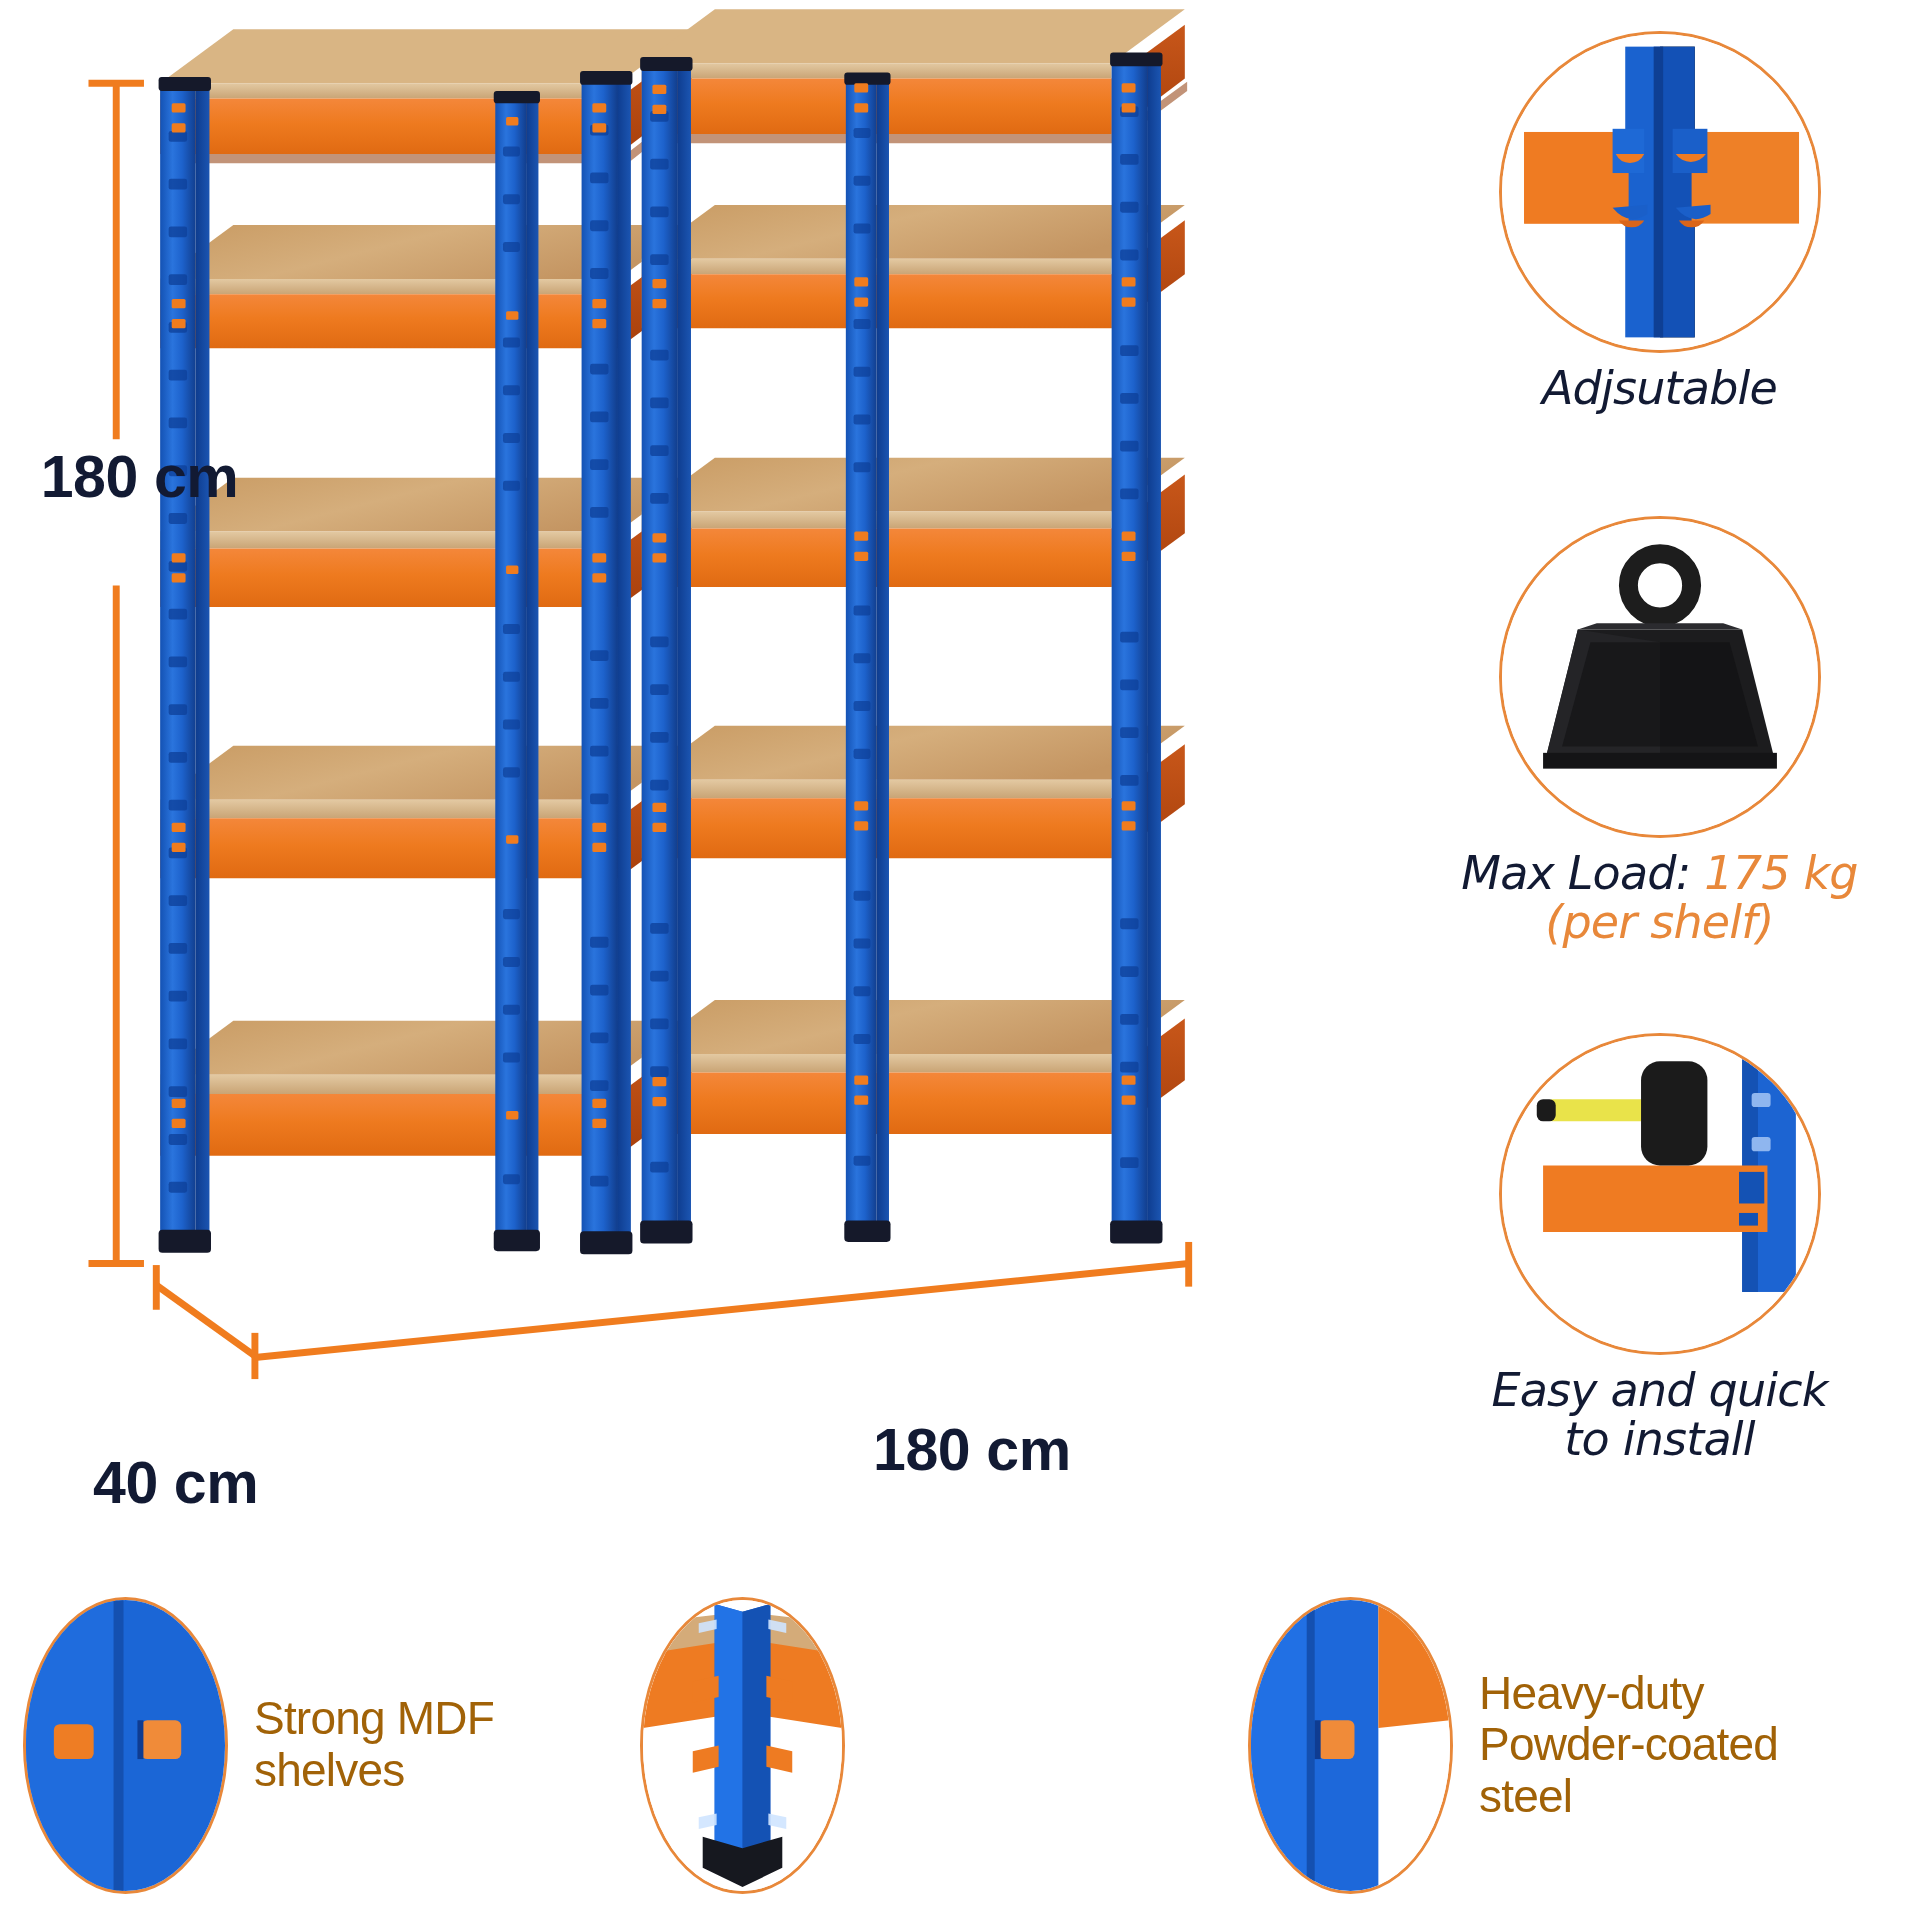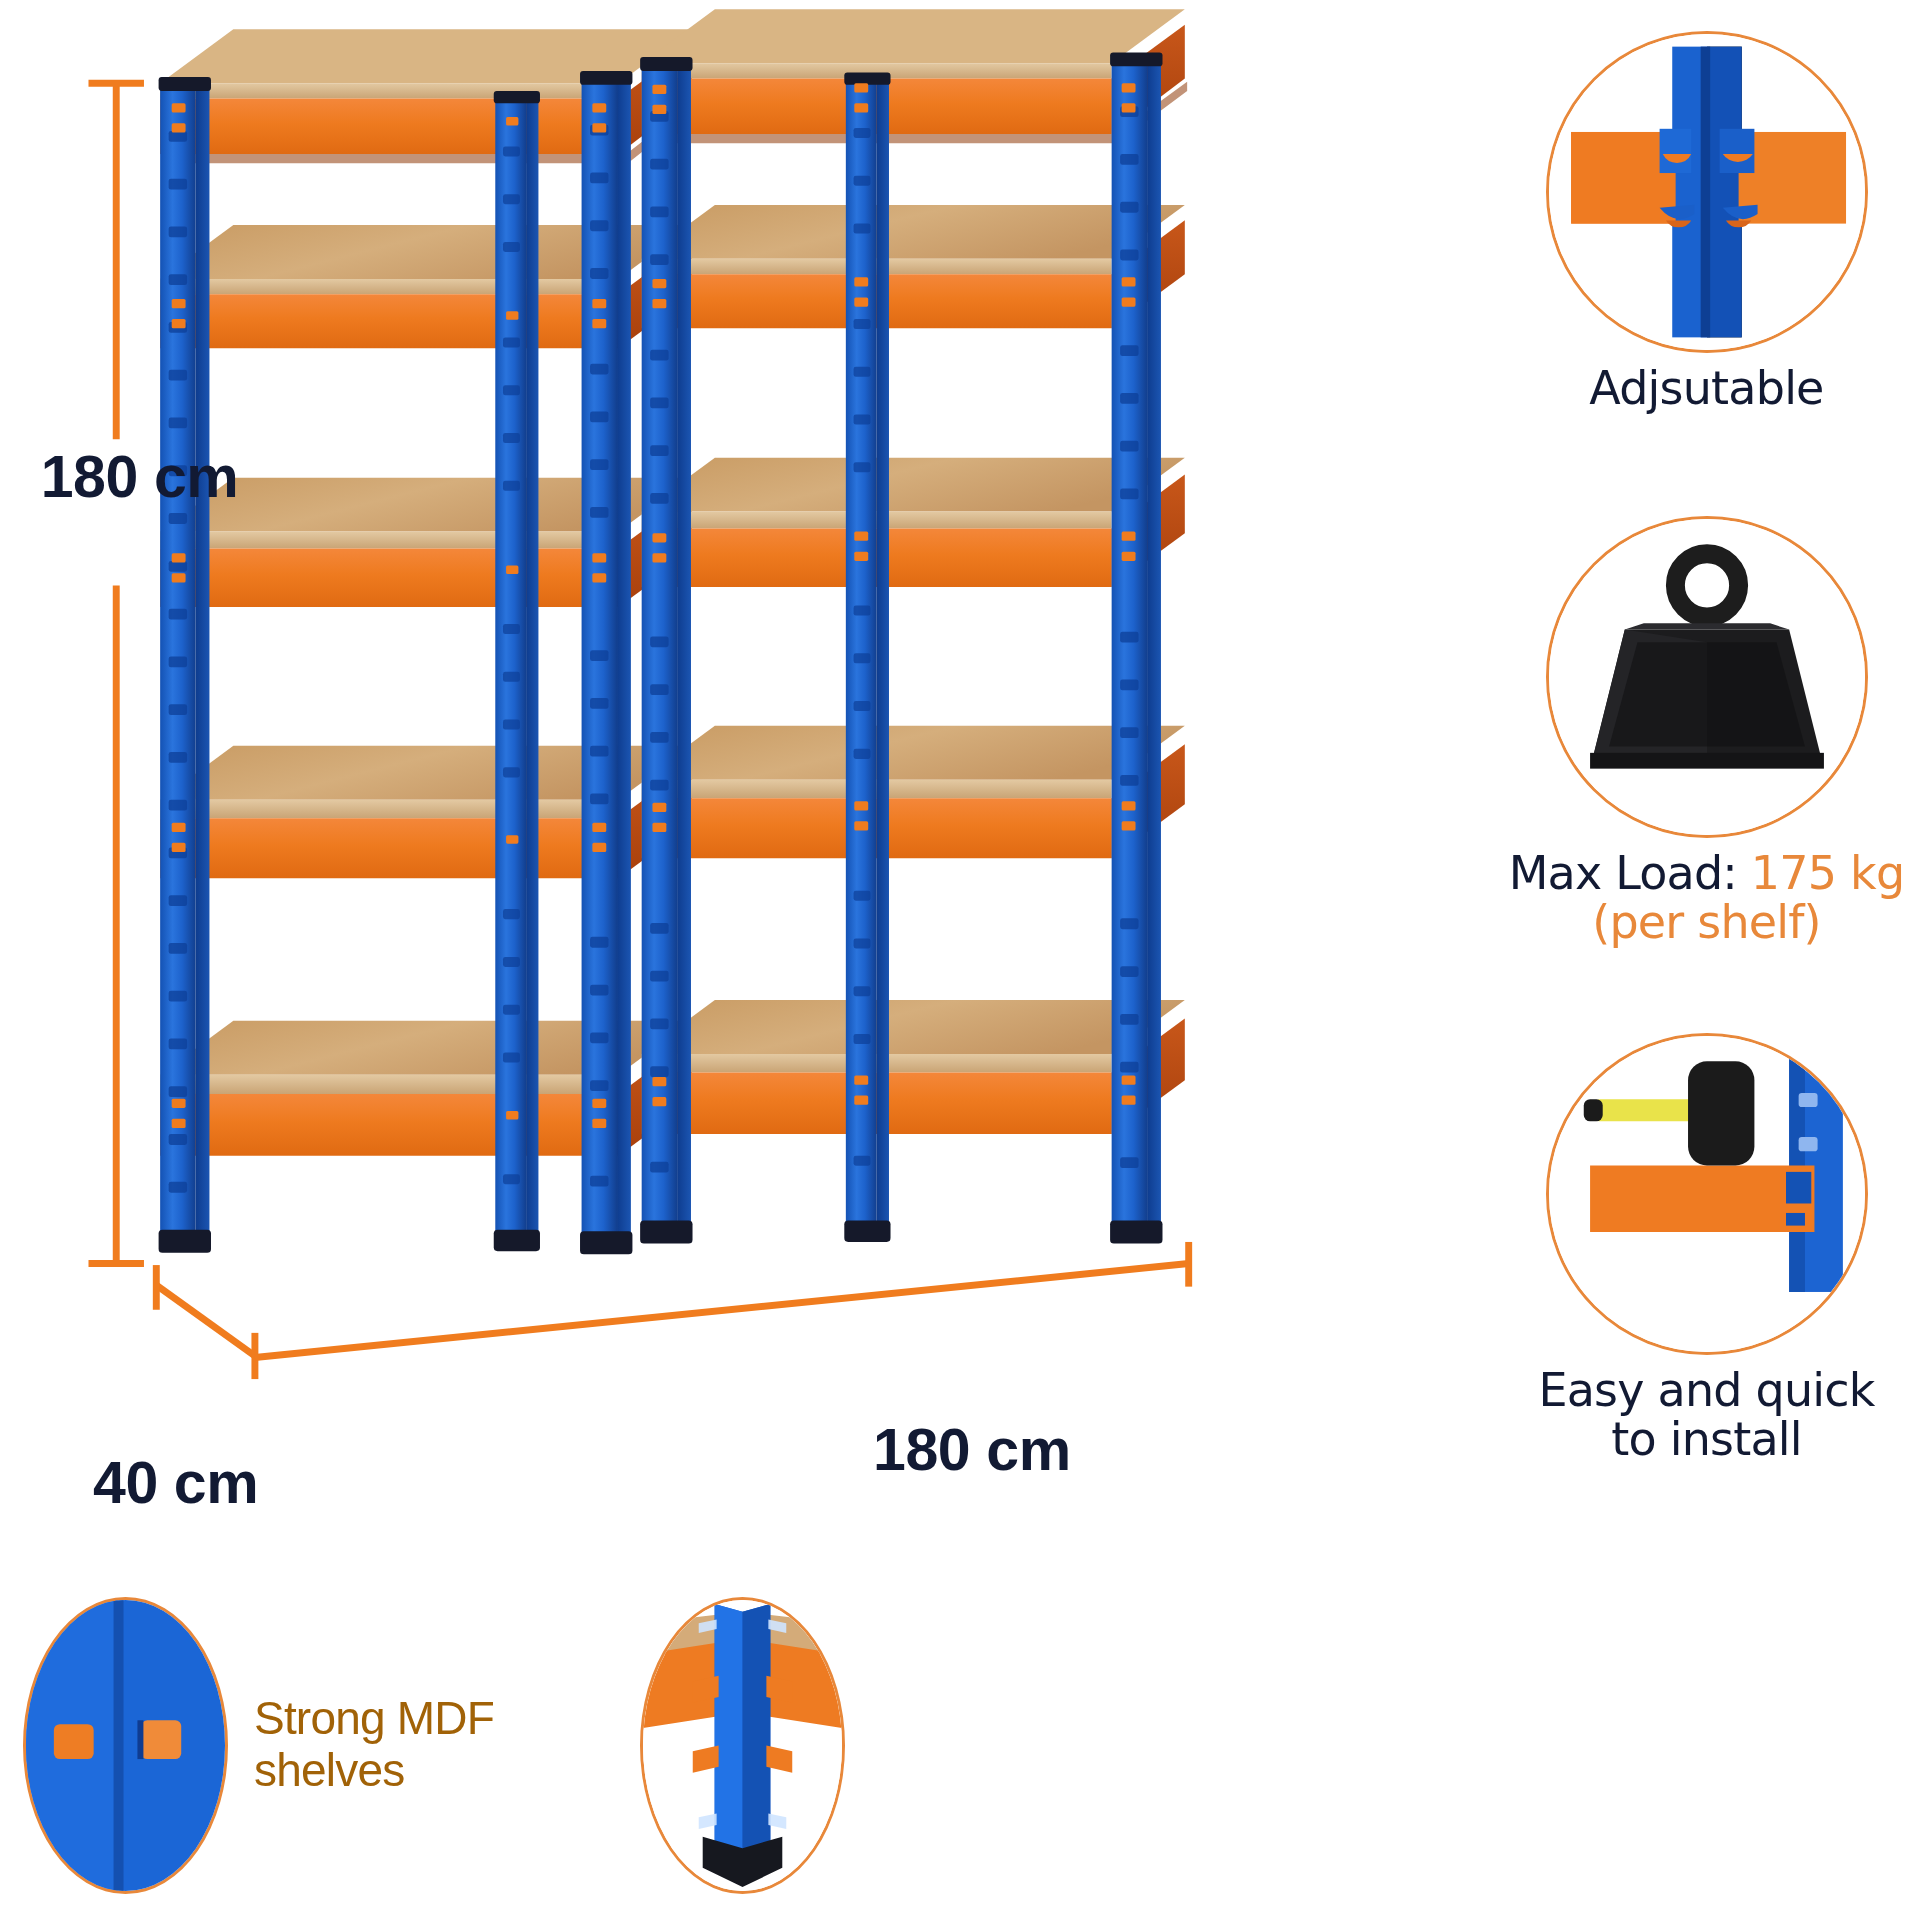--- a/index.html
+++ b/index.html
@@ -12,21 +12,21 @@
   #product-svg{display:block;width:1487px;height:1564px;}
 
   
   .dim-label{position:absolute;color:#121a33;font-weight:700;letter-spacing:-0.4px;
              font-family:"Liberation Sans",sans-serif;white-space:nowrap;}
   #dim-height{left:7.7px;top:443px;font-size:59px;}
   #dim-depth{left:60px;top:1449px;font-size:59px;}
   #dim-width{left:840px;top:1416px;font-size:59px;}
 
   
-  #features-right{position:absolute;left:1487px;top:0;width:439px;height:1564px;}
+  #features-right{position:absolute;left:1440px;top:0;width:439px;height:1564px;font-style:italic;}
   .feat-r{position:absolute;left:0;width:439px;text-align:center;}
   .feat-r .circle{position:relative;margin:0 auto;border-radius:50%;
                   border:3.1px solid #e8883a;overflow:hidden;background:#fff;}
   .feat-r .cap{margin-top:10.8px;font-size:46px;line-height:1.08;color:#121a33;
                font-weight:400;font-family:"DejaVu Sans",sans-serif;letter-spacing:-0.8px;}
   .cap-orange{color:#e8883a;}
   #feat-r-1{top:31px;}
   #feat-r-2{top:516px;}
   #feat-r-3{top:1033px;}
   #feat-r-1 .circle,#feat-r-2 .circle,#feat-r-3 .circle{width:316px;height:316px;}
@@ -521,16 +521,34 @@
             <polygon points="63,10 72,12 72,17 63,15"></polygon>
             <polygon points="28,112 37,110 37,116 28,118"></polygon>
             <polygon points="63,110 72,112 72,118 63,116"></polygon>
           </g>
 
           <polygon points="30,122 50,128 70,122 70,138 50,148 30,138" fill="#16181f"></polygon>
         </svg>
       </div>
     </div>
 
+    <div class="feat-b" id="feat-b-3">
+      <div class="circle">
+        <svg class="cimg" viewBox="0 0 100 150" preserveAspectRatio="none">
+          <rect x="0" y="0" width="100" height="150" fill="#fff"></rect>
+          <rect x="0" y="0" width="64" height="150" fill="#1d68da"></rect>
+          <rect x="0" y="0" width="30" height="150" fill="#2170e4"></rect>
+          <rect x="28" y="0" width="4" height="150" fill="#1450b0"></rect>
+          <polygon points="64,0 100,0 100,62 64,66" fill="#ee7b22"></polygon>
+          <rect x="34" y="62" width="18" height="20" rx="3" fill="#f08b39"></rect>
+          <rect x="32" y="62" width="3" height="20" fill="#0f3c91"></rect>
+        </svg>
+      </div>
+      <div class="cap">
+        <div>Heavy-duty</div>
+        <div>Powder-coated</div>
+        <div>steel</div>
+      </div>
+    </div>
   </div>
 
 </div>
 
 
 </body></html>

